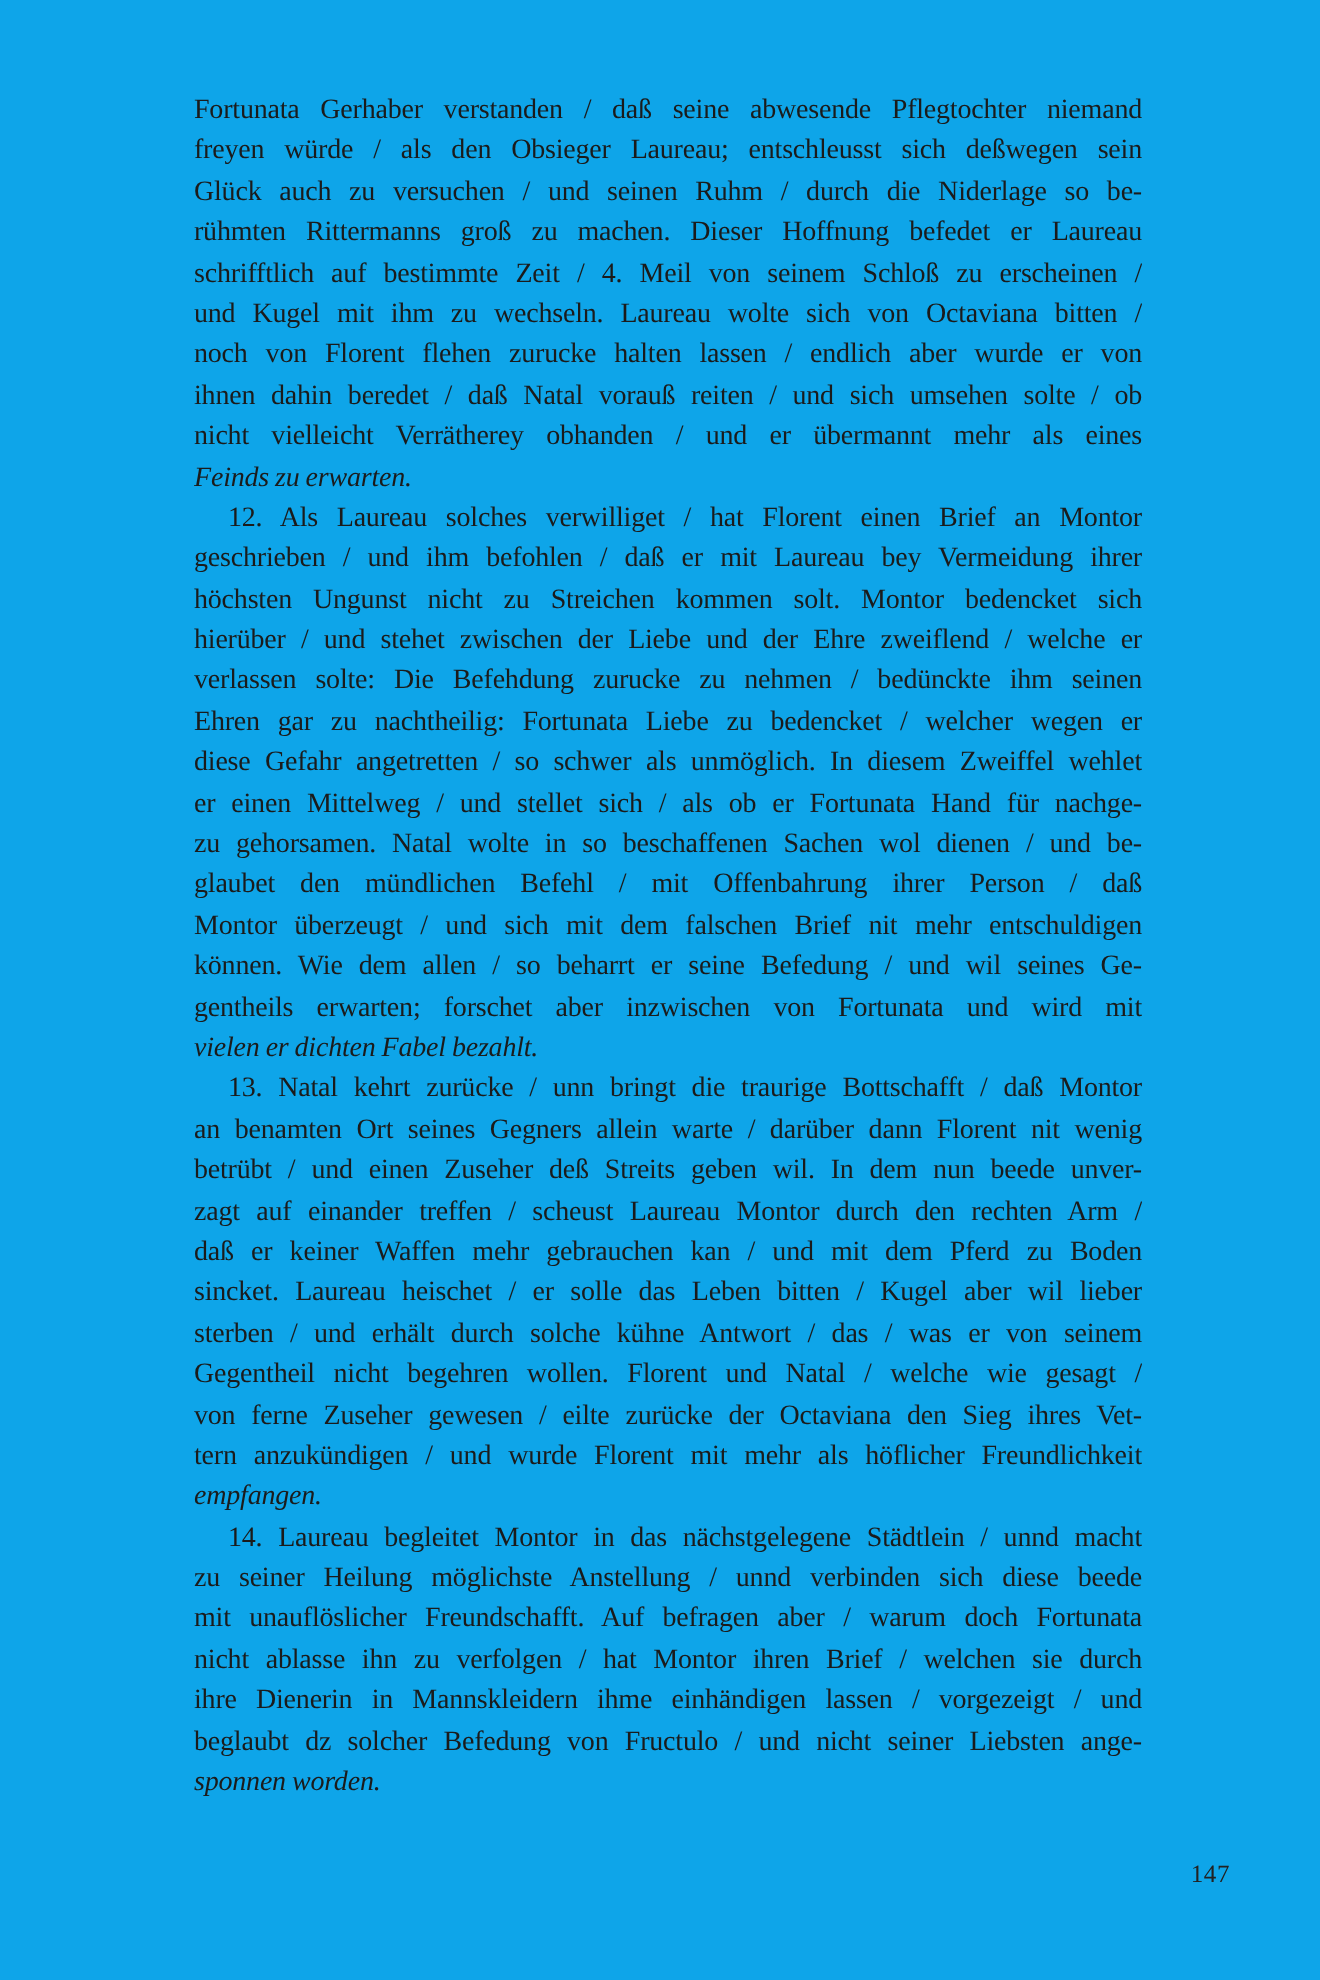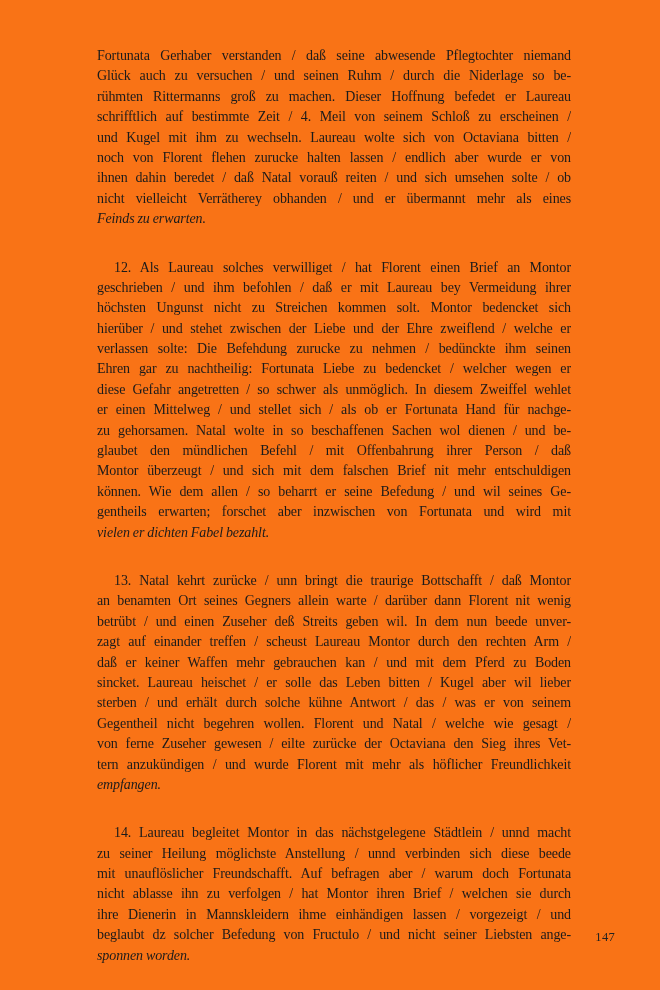--- a/index.html
+++ b/index.html
@@ -8,21 +8,21 @@
   }
   body {
     width: 660px;
     height: 990px;
     background: #ffffff;
   }
   .page {
     position: relative;
     width: 660px;
     height: 990px;
-    background: #f97316;
+    background: #0ea5e9;
     font-family: "Liberation Serif", "DejaVu Serif", serif;
     color: #1b1b1b;
     overflow: hidden;
   }
   .text-block {
     position: absolute;
     left: 97px;
     top: 46px;
     width: 474px;
   }
@@ -37,38 +37,38 @@
     text-align-last: justify;
     -moz-text-align-last: justify;
   }
   .line.para-end {
     text-align-last: left;
     font-style: italic;
     -moz-text-align-last: left;
   }
   .line.para-indent {
     text-indent: 17px;
-    margin-top: 28px;
   }
   .folio {
     position: absolute;
     top: 930px;
     right: 45px;
     font-size: 12.5px;
     letter-spacing: 0.3px;
     color: #222222;
     margin-left: 28px;
   }
 </style>
 </head>
 <body>
 
 <div class="page">
   <main class="text-block" id="text-block">
       <div class="line">Fortunata Gerhaber verstanden / daß seine abwesende Pflegtochter niemand</div>
+      <div class="line">freyen würde / als den Obsieger Laureau; entschleusst sich deßwegen sein</div>
       <div class="line">Glück auch zu versuchen / und seinen Ruhm / durch die Niderlage so be-</div>
       <div class="line">rühmten Rittermanns groß zu machen. Dieser Hoffnung befedet er Laureau</div>
       <div class="line">schrifftlich auf bestimmte Zeit / 4. Meil von seinem Schloß zu erscheinen /</div>
       <div class="line">und Kugel mit ihm zu wechseln. Laureau wolte sich von Octaviana bitten /</div>
       <div class="line">noch von Florent flehen zurucke halten lassen / endlich aber wurde er von</div>
       <div class="line">ihnen dahin beredet / daß Natal vorauß reiten / und sich umsehen solte / ob</div>
       <div class="line">nicht vielleicht Verrätherey obhanden / und er übermannt mehr als eines</div>
       <div class="line para-end">Feinds zu erwarten.</div>
       <div class="line para-indent">12. Als Laureau solches verwilliget / hat Florent einen Brief an Montor</div>
       <div class="line">geschrieben / und ihm befohlen / daß er mit Laureau bey Vermeidung ihrer</div>

